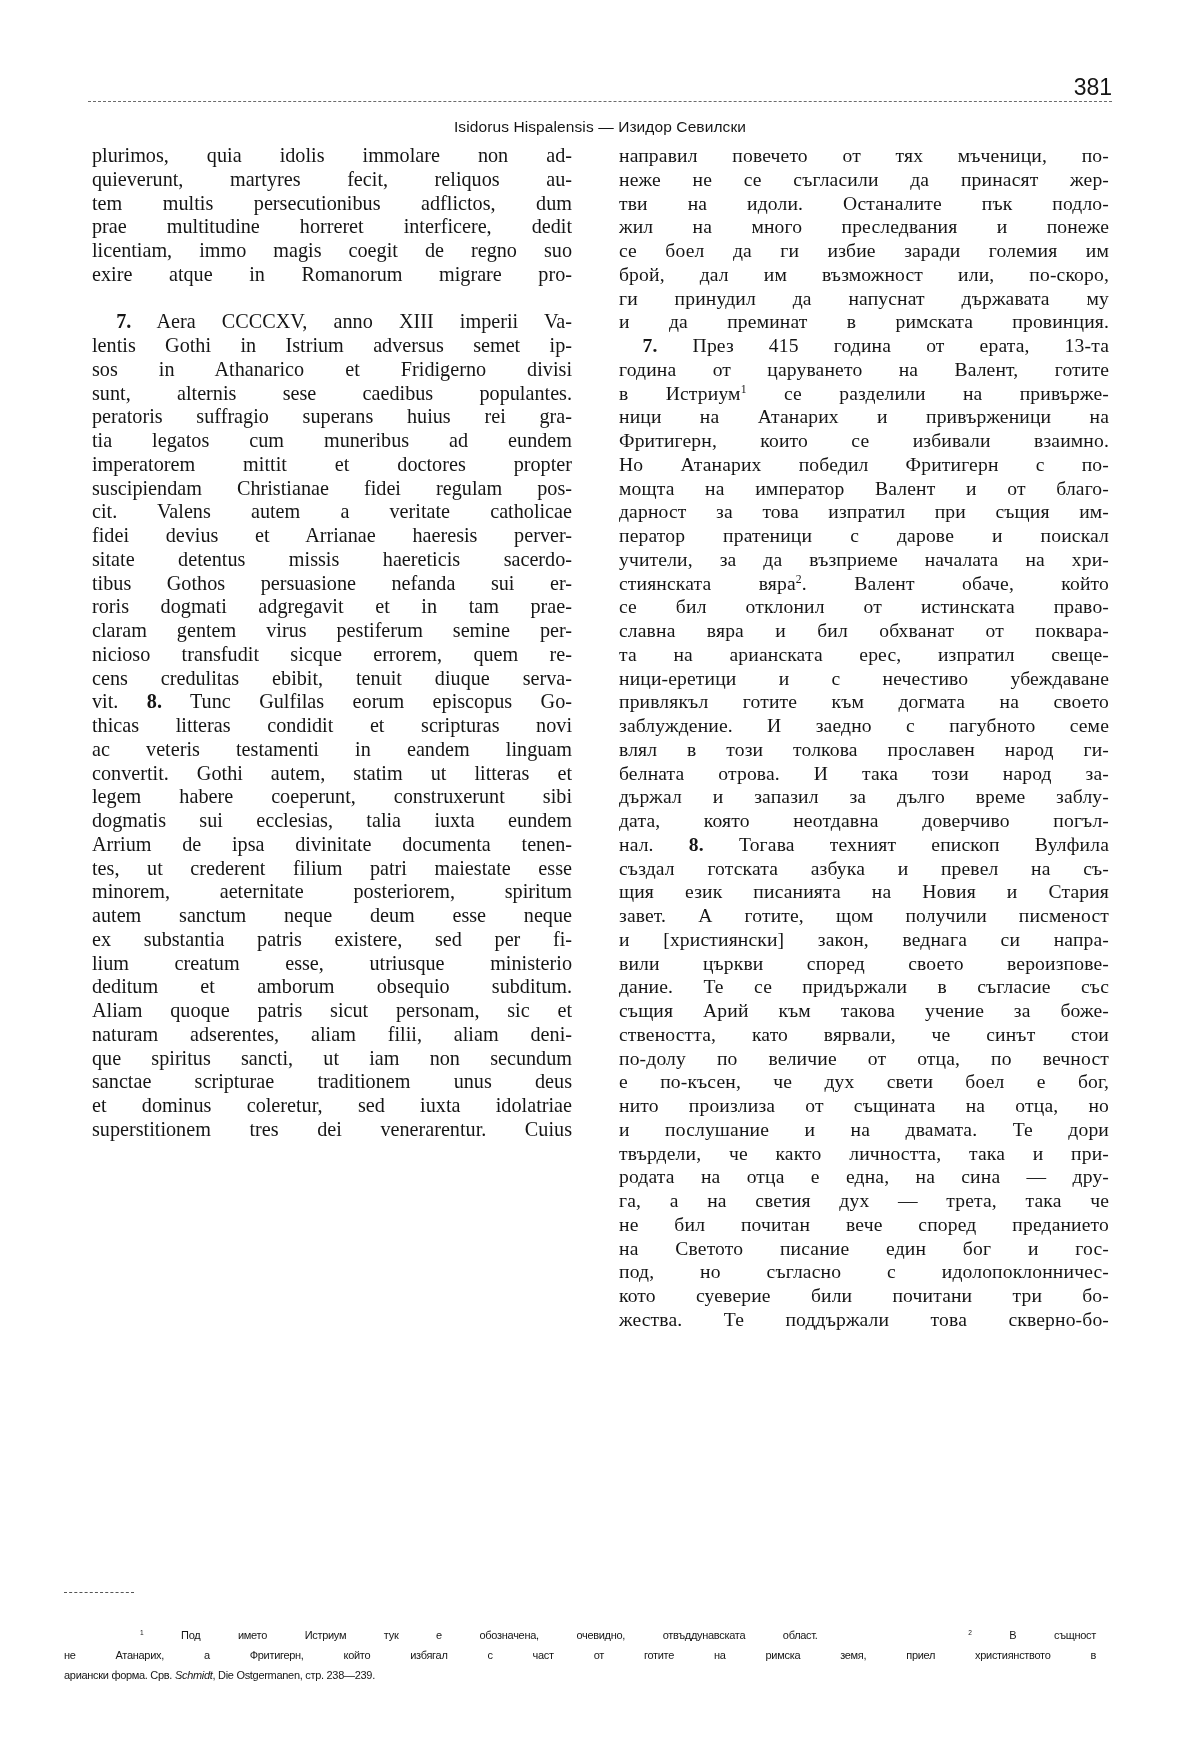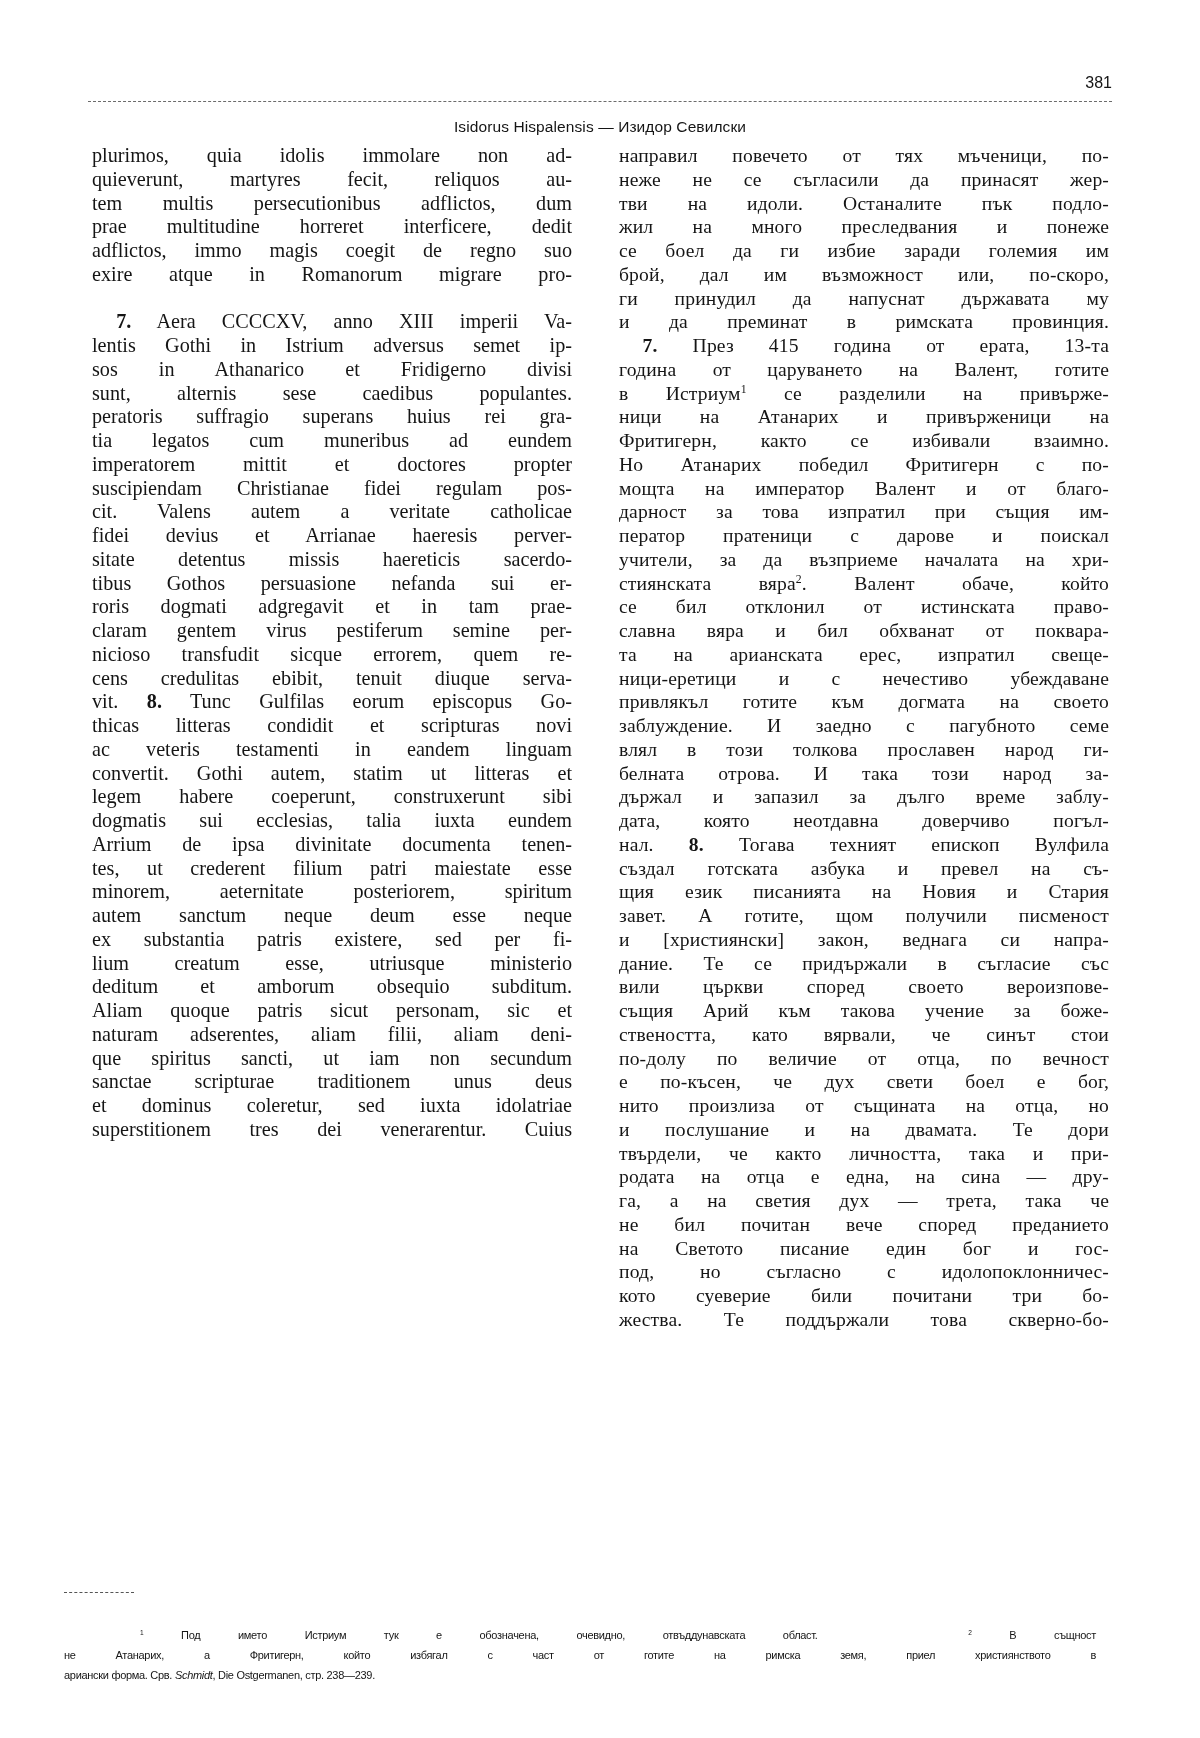--- a/index.html
+++ b/index.html
@@ -3,21 +3,21 @@
 <meta charset="utf-8">
 <style>
   html, body { margin: 0; padding: 0; background: #ffffff; }
   body { width: 1200px; height: 1738px; position: relative; overflow: hidden;
          font-family: "Liberation Serif", "DejaVu Serif", serif; color: #151515; }
   .running-head { position: absolute; top: 70px; left: 88px; width: 1024px; height: 34px; }
   .running-title { position: absolute; left: 0; right: 0; top: 8px; text-align: center;
                    font-family: "Liberation Sans", "DejaVu Sans", sans-serif; font-size: 15.5px;
                    letter-spacing: 0.1px; margin-top: 40px; }
   .page-number { position: absolute; right: 0; top: 4px; font-family: "Liberation Sans", sans-serif;
-                 font-size: 16px; }
+                 font-size: 23px; }
   .head-rule { position: absolute; left: 0; right: 0; top: 31px; height: 0;
                border-top: 1.4px dashed #3a3a3a; opacity: 0.75; }
   .column { position: absolute; top: 144px; }
   .col-left { left: 92px; width: 480px; }
   .col-right { left: 619px; width: 490px; }
   .line { display: block; height: 23.75px; line-height: 23.75px; font-size: 20.2px;
           text-align: justify; text-align-last: justify; white-space: nowrap; overflow: visible; }
   .line.last { text-align-last: left; }
   .line.indent { padding-left: 1.2em; }
   .gap { display: block; height: 23.75px; }
@@ -41,21 +41,21 @@
   <div class="page-number">381</div>
   <div class="head-rule"></div>
 </div>
 
 <div class="column col-left">
   <div>
     <span class="line">plurimos, quia idolis immolare non ad-</span>
     <span class="line">quieverunt, martyres fecit, reliquos au-</span>
     <span class="line">tem multis persecutionibus adflictos, dum</span>
     <span class="line">prae multitudine horreret interficere, dedit</span>
-    <span class="line">adflictos, immo magis coegit de regno suo</span>
+    <span class="line">licentiam, immo magis coegit de regno suo</span>
     <span class="line">exire atque in Romanorum migrare pro-</span>
   </div>
   <span class="gap"></span>
   <div>
     <span class="line indent"><span class="b">7.</span> <span>Aera CCCCXV, anno XIII imperii Va-</span></span>
     <span class="line">lentis Gothi in Istrium adversus semet ip-</span>
     <span class="line">sos in Athanarico et Fridigerno divisi</span>
     <span class="line">sunt, alternis sese caedibus populantes.</span>
     <span class="line">peratoris suffragio superans huius rei gra-</span>
     <span class="line">tia legatos cum muneribus ad eundem</span>
@@ -102,21 +102,21 @@
     <span class="line">се боел да ги избие заради големия им</span>
     <span class="line">брой, дал им възможност или, по-скоро,</span>
     <span class="line">ги принудил да напуснат държавата му</span>
     <span class="line">и да преминат в римската провинция.</span>
   </div>
   <div>
     <span class="line indent"><span class="b">7.</span> <span>През 415 година от ерата, 13-та</span></span>
     <span class="line">година от царуването на Валент, готите</span>
     <span class="line"><span>в Истриум</span><sup>1</sup><span> се разделили на привърже-</span></span>
     <span class="line">ници на Атанарих и привърженици на</span>
-    <span class="line">Фритигерн, както се избивали взаимно.</span>
+    <span class="line">Фритигерн, които се избивали взаимно.</span>
     <span class="line">Но Атанарих победил Фритигерн с по-</span>
     <span class="line">мощта на император Валент и от благо-</span>
     <span class="line">дарност за това изпратил при същия им-</span>
     <span class="line">ператор пратеници с дарове и поискал</span>
     <span class="line">учители, за да възприеме началата на хри-</span>
     <span class="line"><span>стиянската вяра</span><sup>2</sup><span>. Валент обаче, който</span></span>
     <span class="line">се бил отклонил от истинската право-</span>
     <span class="line">славна вяра и бил обхванат от поквара-</span>
     <span class="line">та на арианската ерес, изпратил свеще-</span>
     <span class="line">ници-еретици и с нечестиво убеждаване</span>
@@ -126,22 +126,22 @@
     <span class="line">белната отрова. И така този народ за-</span>
     <span class="line">държал и запазил за дълго време заблу-</span>
     <span class="line">дата, която неотдавна доверчиво погъл-</span>
   </div>
   <div>
     <span class="line"><span>нал.</span> <span class="b">8.</span> <span>Тогава техният епископ Вулфила</span></span>
     <span class="line">създал готската азбука и превел на съ-</span>
     <span class="line">щия език писанията на Новия и Стария</span>
     <span class="line">завет. А готите, щом получили писменост</span>
     <span class="line">и [християнски] закон, веднага си напра-</span>
+    <span class="line">вили църкви според своето вероизпове-</span>
     <span class="line">дание. Те се придържали в съгласие със</span>
-    <span class="line">вили църкви според своето вероизпове-</span>
     <span class="line">същия Арий към такова учение за боже-</span>
     <span class="line">ствеността, като вярвали, че синът стои</span>
     <span class="line">по-долу по величие от отца, по вечност</span>
     <span class="line">е по-късен, че дух свети боел е бог,</span>
     <span class="line">нито произлиза от същината на отца, но</span>
     <span class="line">и послушание и на двамата. Те дори</span>
     <span class="line">твърдели, че както личността, така и при-</span>
     <span class="line">родата на отца е една, на сина — дру-</span>
     <span class="line">га, а на светия дух — трета, така че</span>
     <span class="line">не бил почитан вече според преданието</span>

